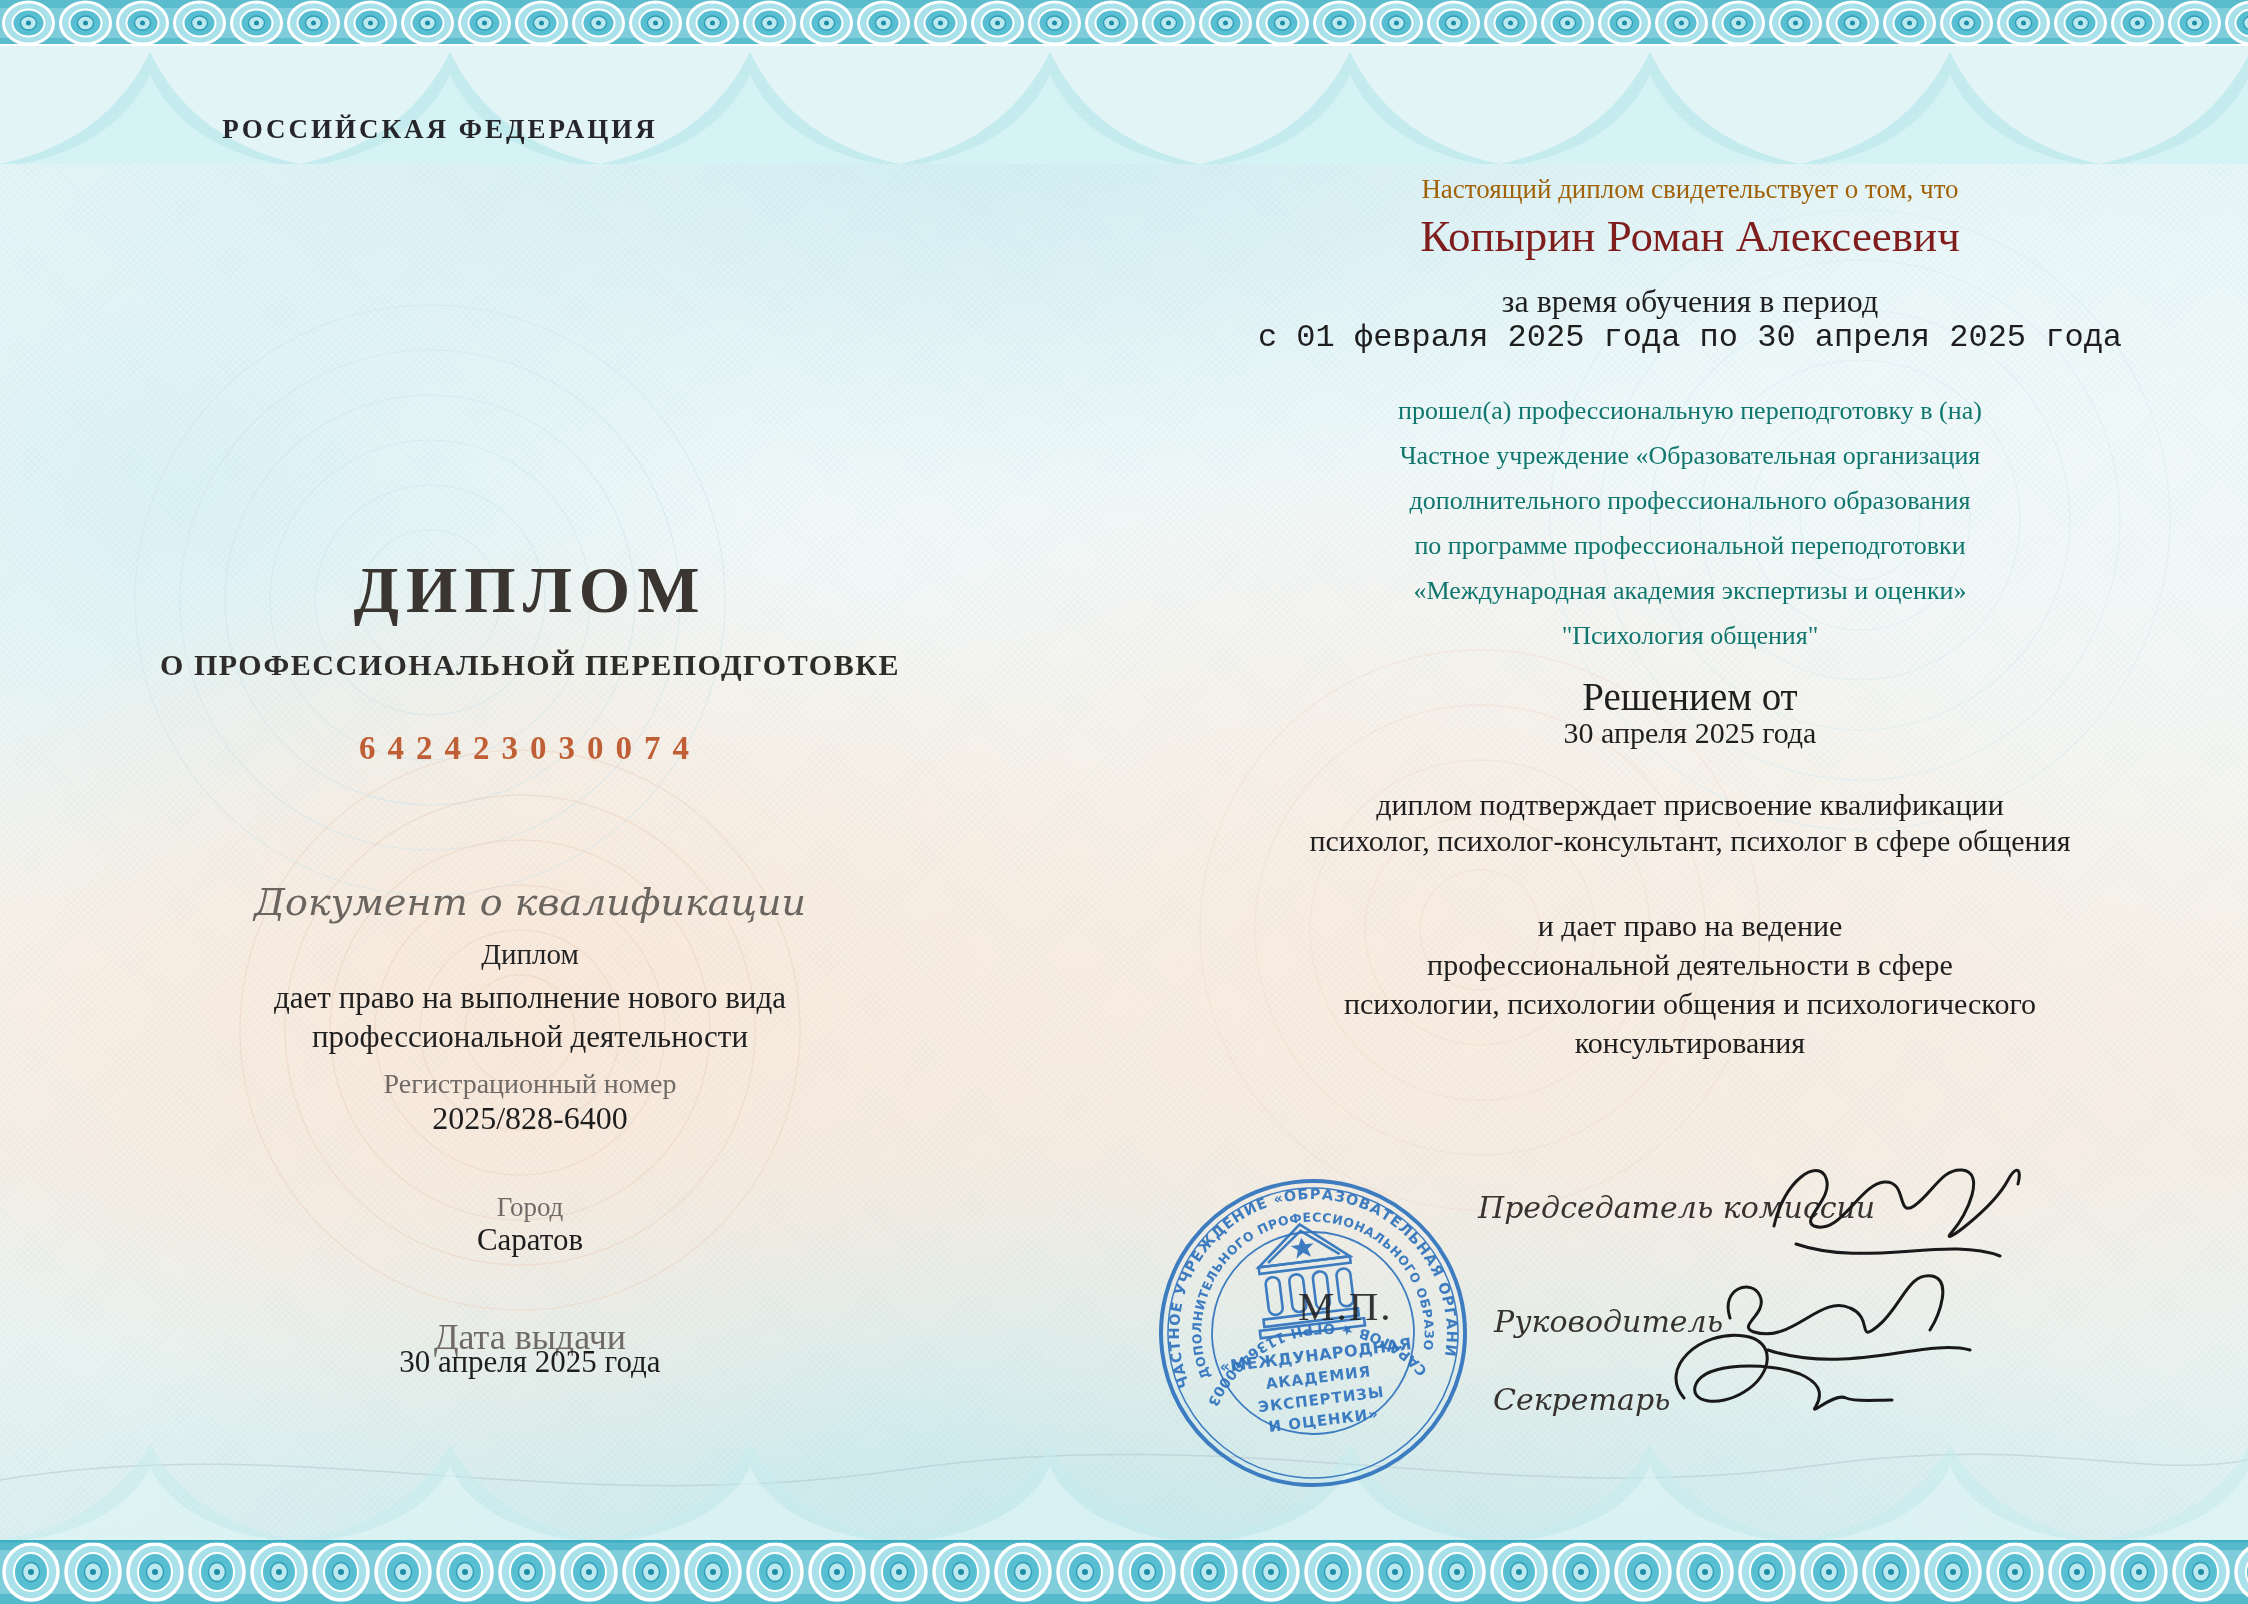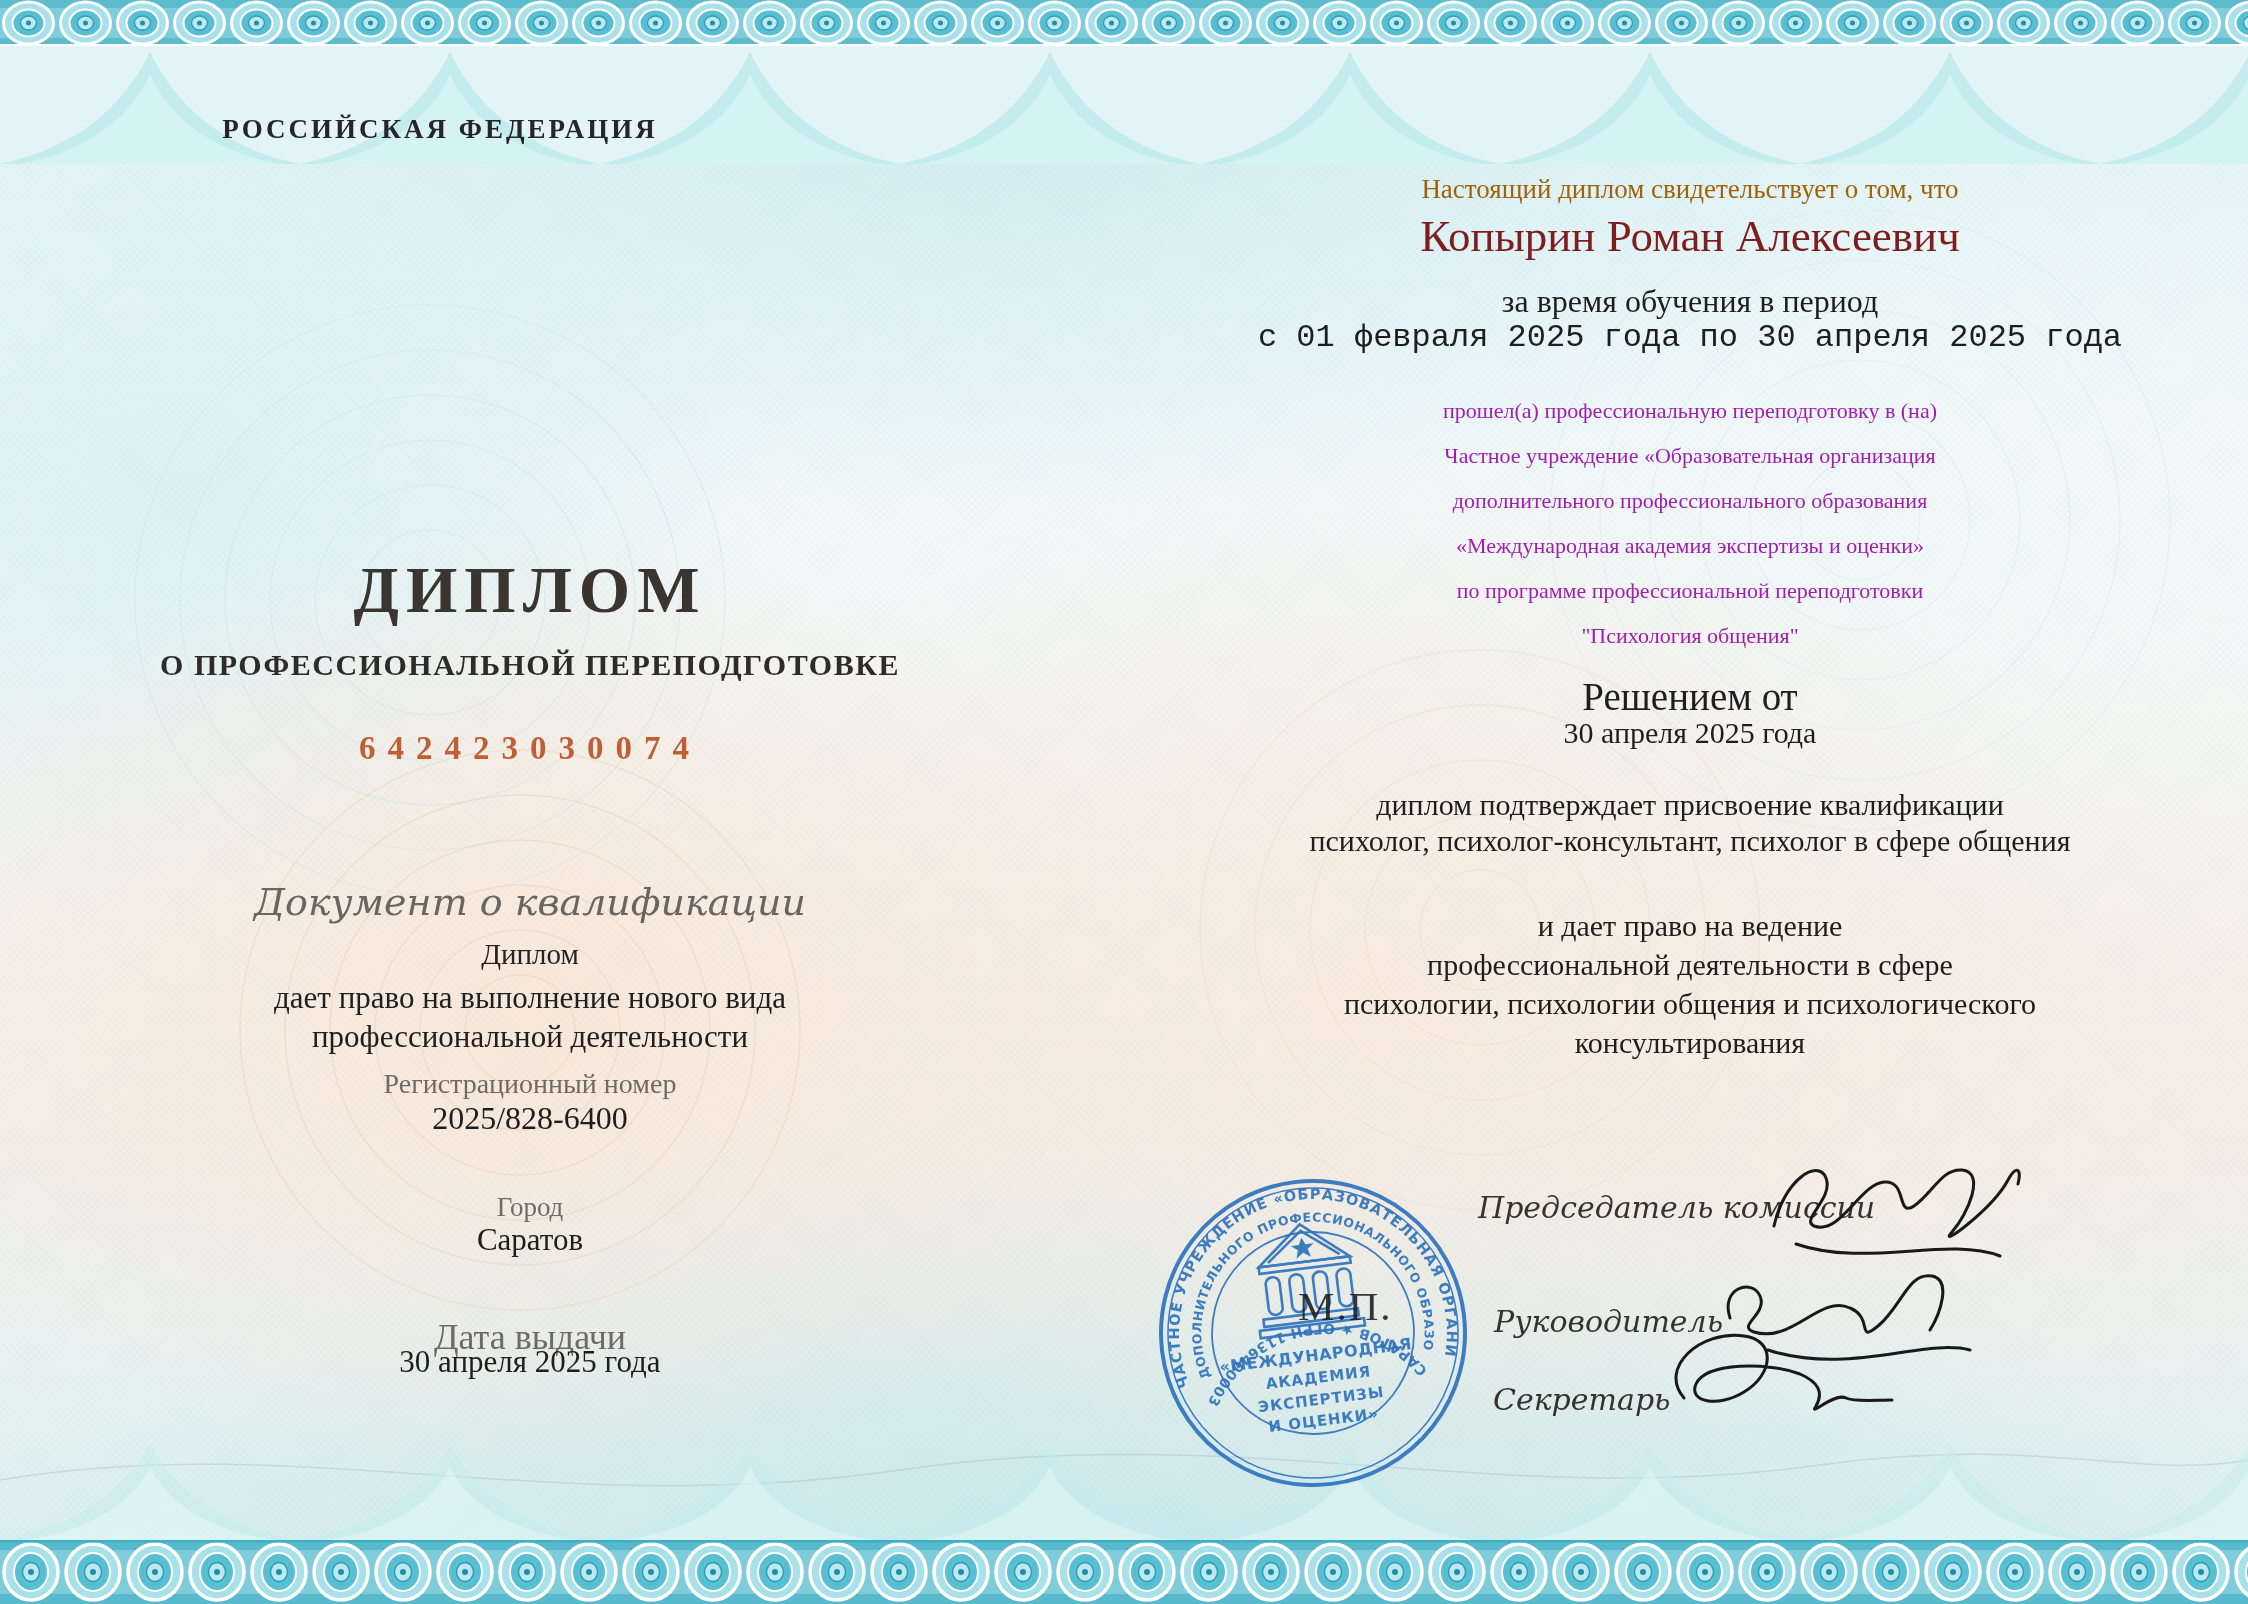--- a/index.html
+++ b/index.html
@@ -52,21 +52,21 @@
   .reg-label{top:1068px;font-size:28px;color:#6f6a66;}
   .reg-number{top:1100px;font-size:32px;color:#1d1d1d;}
   .city-label{top:1192px;font-size:27px;color:#6f6a66;}
   .city{top:1222px;font-size:31px;color:#1d1d1d;}
   .issue-label{top:1316px;font-size:36px;color:#6f6a66;}
   .issue-date{top:1344px;font-size:31px;color:#1d1d1d;}
   .intro{top:174px;font-size:27px;color:#a16207;}
   .holder-name{top:210px;font-size:45px;color:#7f1d1d;}
   .period1{top:283px;font-size:32px;color:#1e1e1e;}
   .period2{top:319px;font-size:32px;color:#1e1e1e;font-family:Liberation Mono, monospace;}
-  .program{top:388px;font-size:22px;line-height:45px;color:#a21caf;}
+  .program{top:388px;font-size:26px;line-height:45px;color:#0f766e;}
   .decision-label{top:674px;font-size:39px;color:#1e1e1e;}
   .decision-date{top:716px;font-size:30px;color:#1e1e1e;}
   .qual1{top:788px;font-size:30px;color:#1e1e1e;}
   .qual2{top:824px;font-size:30px;color:#1e1e1e;}
   .rights{top:906px;font-size:30px;line-height:39px;color:#1e1e1e;}
   .sig-label{position:absolute;font-size:30px;font-style:italic;color:#35322f;
     font-family:"DejaVu Serif","Liberation Serif",serif;}
   #sig-label-1{left:1478px;top:1190px;}
   #sig-label-2{left:1494px;top:1304px;}
   #sig-label-3{left:1493px;top:1382px;}
@@ -201,22 +201,22 @@
 
 <div class="abs col-right center intro">Настоящий диплом свидетельствует о том, что</div>
 <div class="abs col-right center holder-name">Копырин Роман Алексеевич</div>
 <div class="abs col-right center period1">за время обучения в период</div>
 <div class="abs col-right center period2">с 01 февраля 2025 года по 30 апреля 2025 года</div>
 
 <div class="abs col-right center program">
   <div>прошел(а) профессиональную переподготовку в (на)</div>
   <div>Частное учреждение «Образовательная организация</div>
   <div>дополнительного профессионального образования</div>
+  <div>по программе профессиональной переподготовки</div>
   <div>«Международная академия экспертизы и оценки»</div>
-  <div>по программе профессиональной переподготовки</div>
   <div>"Психология общения"</div>
 </div>
 
 <div class="abs col-right center decision-label">Решением от</div>
 <div class="abs col-right center decision-date">30 апреля 2025 года</div>
 
 <div class="abs col-right center qual1">диплом подтверждает присвоение квалификации</div>
 <div class="abs col-right center qual2">психолог, психолог-консультант, психолог в сфере общения</div>
 
 <div class="abs col-right center rights">

